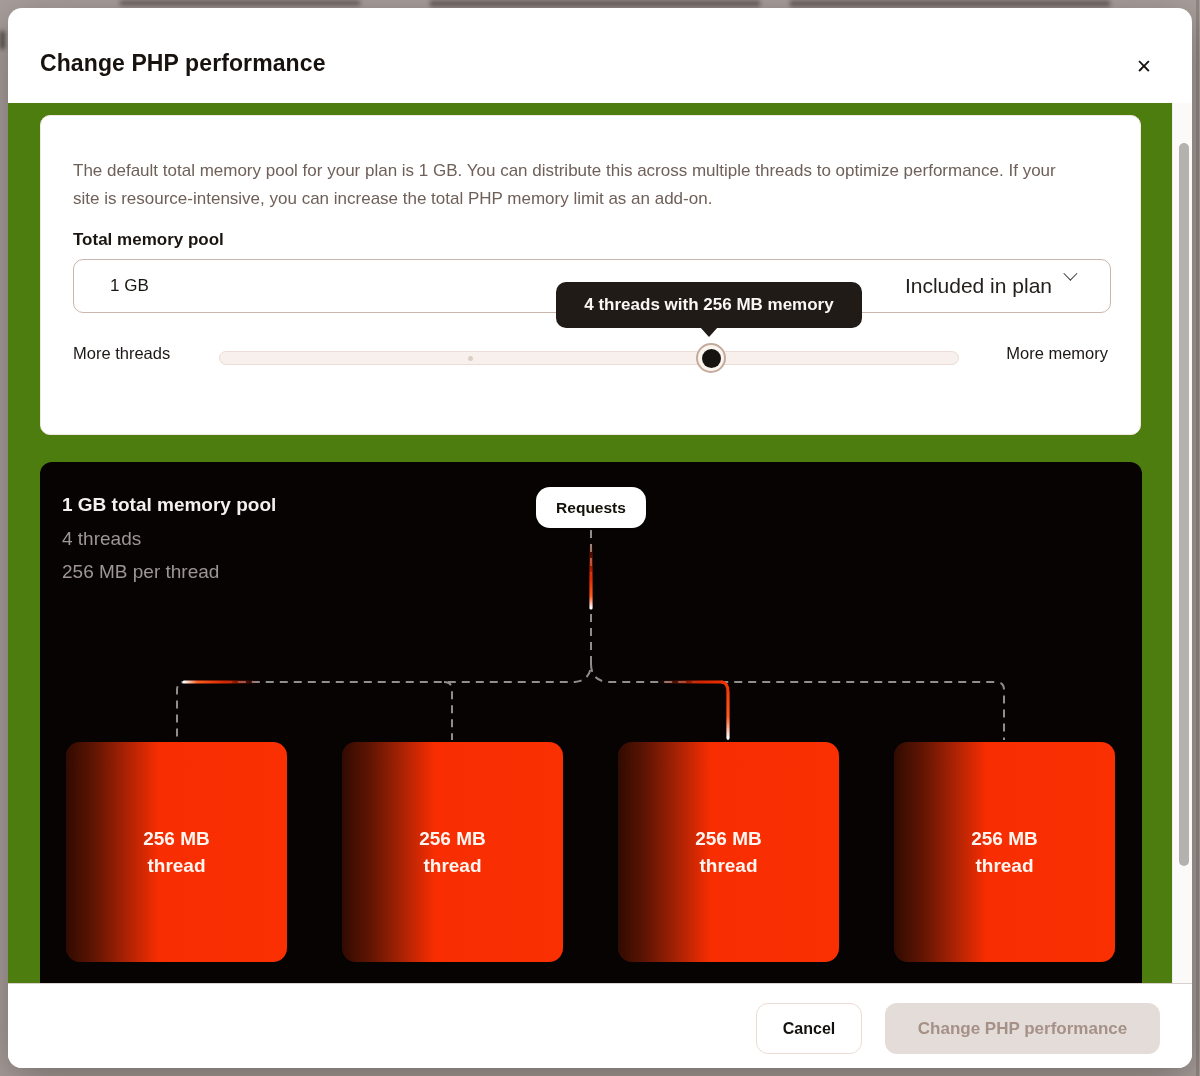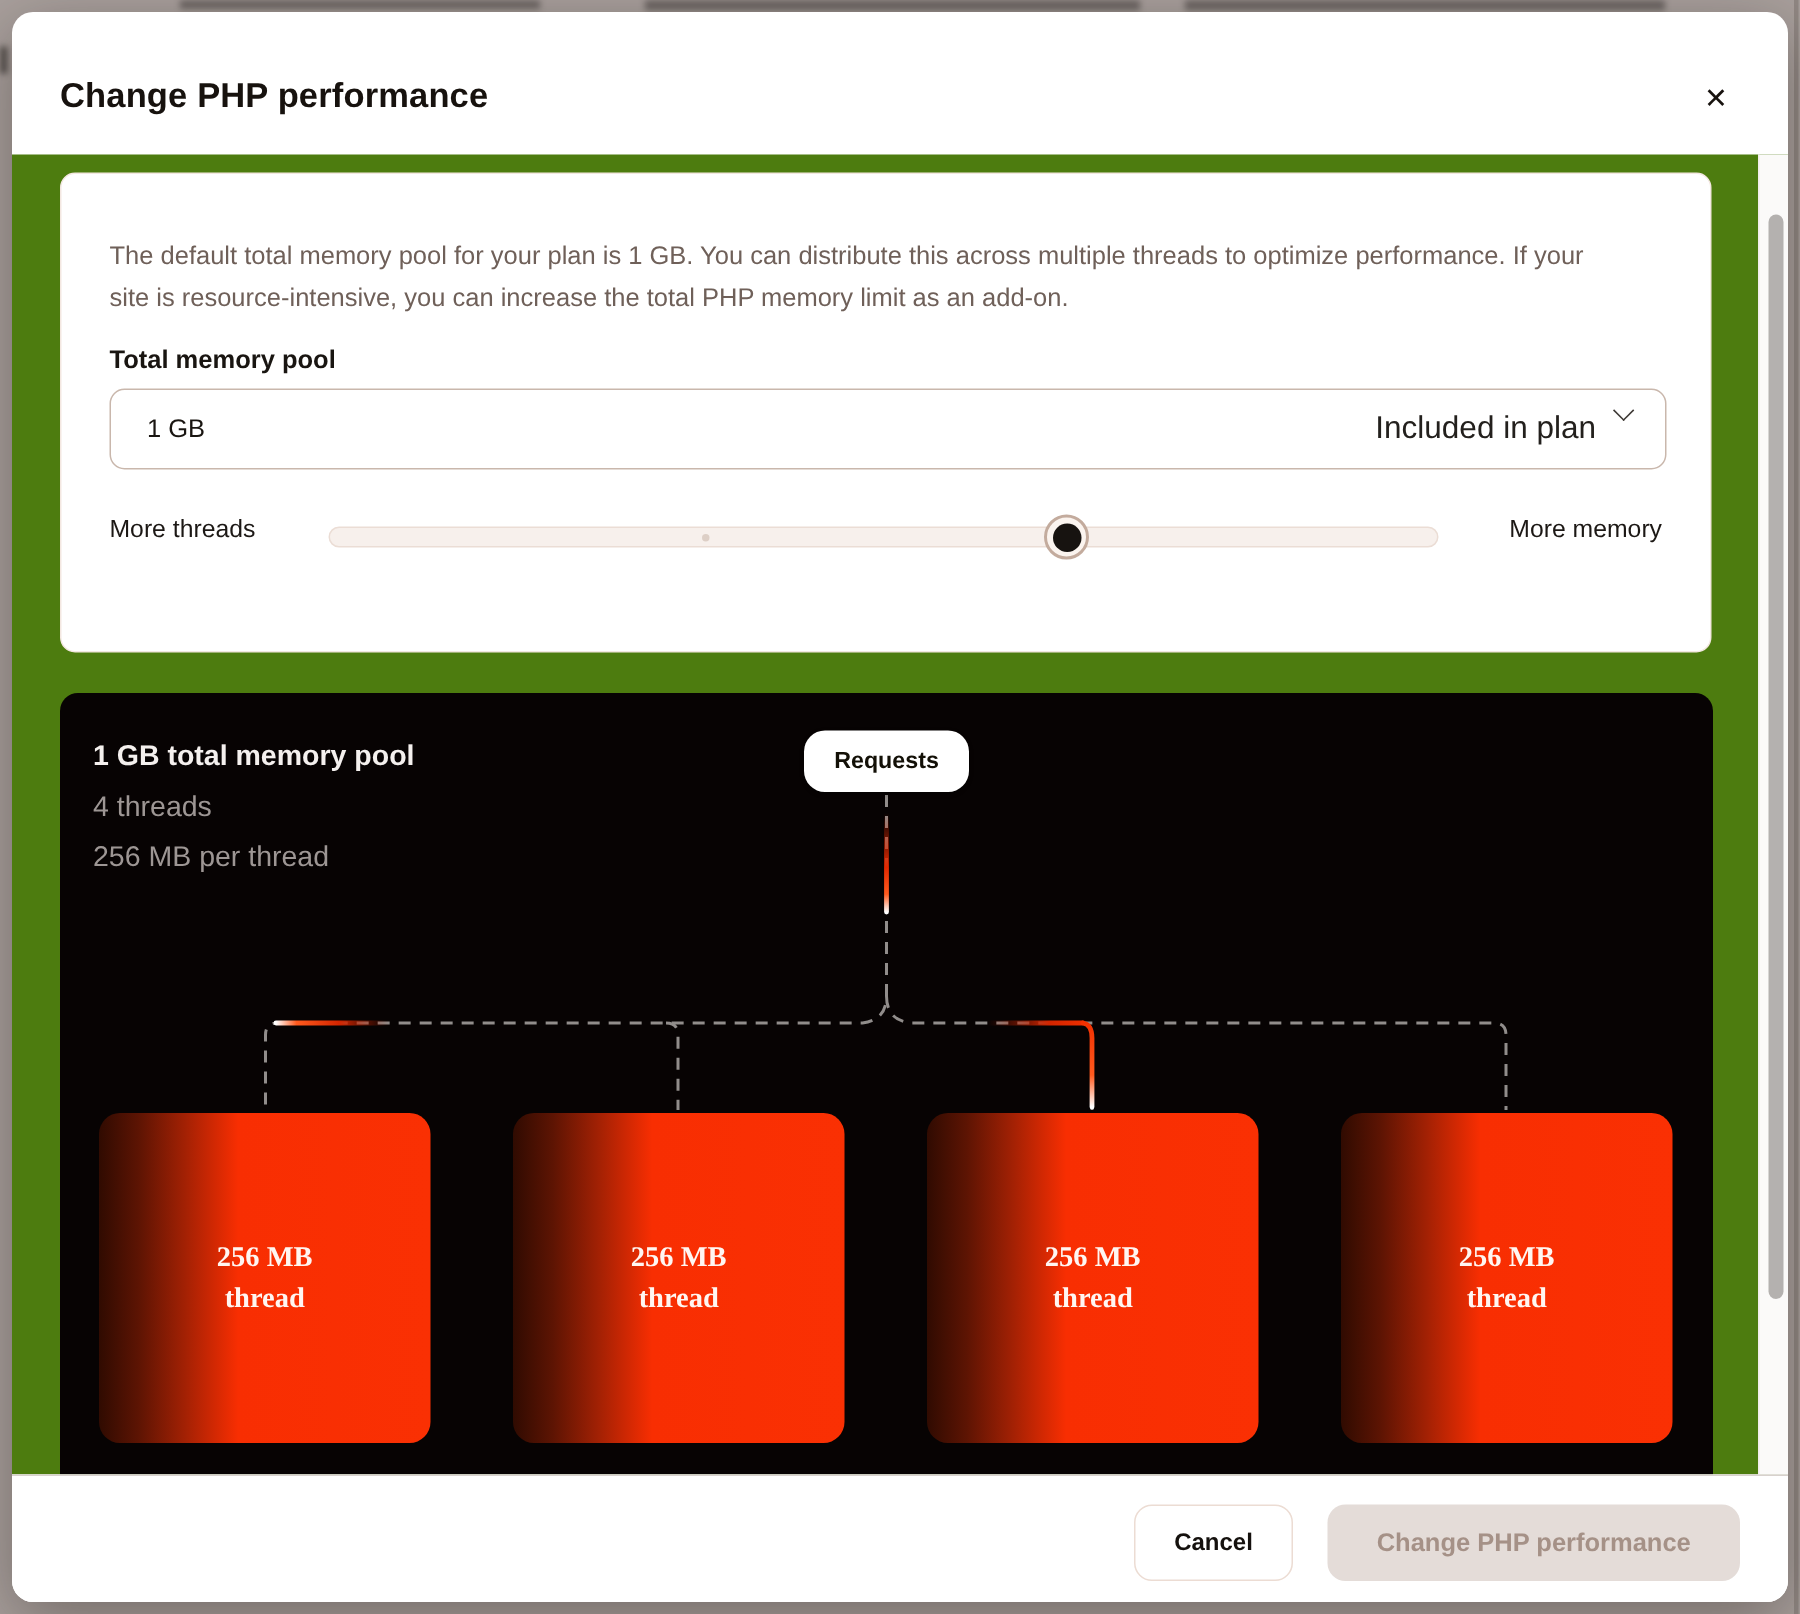--- a/index.html
+++ b/index.html
@@ -21,21 +21,21 @@
 
   .modal-title{position:absolute;left:32px;top:42px;font-size:23px;font-weight:700;color:#17120e;letter-spacing:.1px;}
   .close-button{position:absolute;right:34px;top:44px;width:28px;height:28px;display:flex;align-items:center;justify-content:center;font-size:19px;color:#17120e;cursor:pointer;background:none;border:none;padding:0;}
 
   .scroll-area{position:absolute;left:0;top:95px;width:1184px;height:880px;overflow:hidden;background:#4d7c0f;}
 
   
   .section-card{position:absolute;left:32px;top:12px;width:1101px;height:320px;border:1px solid #f3e7e1;border-radius:10px;background:#fff;}
   .description{position:absolute;left:32px;top:24px;width:990px;font-size:17px;line-height:28px;color:#6f6059;}
   .pool-label{position:absolute;left:32px;top:114px;font-size:17px;font-weight:700;color:#191511;}
-  .pool-select{position:absolute;left:32px;top:143px;width:1038px;height:54px;border:1px solid #c9b7ac;border-radius:10px;background:#fff;display:flex;align-items:center;justify-content:space-between;padding:0 24px;cursor:pointer;gap:27px;}
+  .pool-select{position:absolute;left:32px;top:143px;width:1038px;height:54px;border:1px solid #c9b7ac;border-radius:10px;background:#fff;display:flex;align-items:center;justify-content:space-between;padding:0 36px;cursor:pointer;gap:27px;}
   .pool-value{font-size:17px;color:#191511;}
   .pool-plan{display:flex;align-items:flex-start;gap:12px;font-size:21px;color:#23201d;}
   .chevron{width:10px;height:10px;border-right:1.8px solid #3c3834;border-bottom:1.8px solid #3c3834;transform:rotate(45deg) translateY(-2px);margin-top:-4px;}
 
   
   .slider-left-label{position:absolute;left:32px;top:228px;width:140px;font-size:16.5px;color:#1c1815;}
   .slider-right-label{position:absolute;right:32px;top:228px;font-size:16.5px;color:#1c1815;text-align:right;}
   .slider-track{position:absolute;left:178px;top:235px;width:740px;height:14px;background:#f7f0ec;border:1px solid #ebddd5;border-radius:8px;cursor:pointer;}
   .slider-dot{position:absolute;left:248px;top:4px;width:5px;height:5px;border-radius:50%;background:#ddcfc6;}
   .slider-handle{position:absolute;left:476px;top:-9px;width:30px;height:30px;border-radius:50%;background:#fbf4ef;border:2px solid #c3ab9d;display:flex;align-items:center;justify-content:center;cursor:grab;}
@@ -47,21 +47,21 @@
   .slider-tooltip:after{content:"";position:absolute;left:50%;bottom:-9px;transform:translateX(-50%);border-left:9px solid transparent;border-right:9px solid transparent;border-top:10px solid var(--tooltip-bg);}
 
   
   .viz-panel{position:absolute;left:32px;top:359px;width:1102px;height:521px;background:var(--panel-bg);border-radius:12px 12px 0 0;overflow:hidden;}
   .viz-heading{position:absolute;left:22px;top:32px;font-size:19px;font-weight:600;color:#f4f0ee;}
   .viz-sub1{position:absolute;left:22px;top:66px;font-size:19px;color:#9d9694;}
   .viz-sub2{position:absolute;left:22px;top:99px;font-size:19px;color:#9d9694;}
   .requests-pill{position:absolute;left:496px;top:25px;width:110px;height:41px;background:#fff;border-radius:14px;display:flex;align-items:center;justify-content:center;font-size:15.5px;font-weight:600;color:#131007;box-shadow:0 1px 3px rgba(0,0,0,.4);text-align:right;}
   .viz-svg{position:absolute;left:0;top:0;}
   .thread-box{position:absolute;top:280px;width:221px;height:220px;border-radius:14px;background:linear-gradient(90deg,#300b01 0%,#5d1403 12%,#a32104 26%,var(--accent-red) 42%,#fa3003 100%);display:flex;align-items:center;justify-content:center;text-align:center;}
-  .thread-box-text{font-size:19px;font-weight:600;line-height:27px;color:#fff6f2;font-family:Liberation Serif, serif;}
+  .thread-box-text{font-size:19px;font-weight:600;line-height:27px;color:#fff6f2;}
   .tb1{left:26px;} .tb2{left:302px;} .tb3{left:578px;} .tb4{left:854px;}
 
   
   .scroll-gutter{position:absolute;left:1164px;top:95px;width:20px;height:880px;background:#fbfaf9;border-left:1px solid #f1ece8;}
   .scroll-thumb{position:absolute;left:1171px;top:135px;width:10px;height:723px;border-radius:5px;background:#b4b1af;cursor:pointer;}
 
   
   .modal-footer{position:absolute;left:0;bottom:0;width:1184px;height:85px;background:#ffffff;border-top:1px solid #d8d1cd;}
   .cancel-button{position:absolute;left:748px;top:19px;width:106px;height:51px;background:#fff;border:1px solid #ecdcd3;border-radius:12px;font-size:16px;font-weight:600;color:#15110e;font-family:"Liberation Sans",sans-serif;cursor:pointer;}
   .submit-button{position:absolute;left:877px;top:19px;width:275px;height:51px;background:#e4dcd8;border:none;border-radius:12px;font-size:17px;font-weight:600;color:#a59187;font-family:"Liberation Sans",sans-serif;cursor:not-allowed;}
@@ -100,20 +100,21 @@
         <div class="slider-right-label">More memory</div>
 
         <div class="slider-track">
           <div class="slider-dot"></div>
           <div class="slider-handle">
             <div class="slider-handle-core"></div>
           </div>
         </div>
       </div>
 
+      <div class="slider-tooltip">4 threads with 256 MB memory</div>
 
       <div class="viz-panel">
         <div class="viz-heading">1 GB total memory pool</div>
         <div class="viz-sub1">4 threads</div>
         <div class="viz-sub2">256 MB per thread</div>
 
         <svg class="viz-svg" width="1102" height="521" viewBox="0 0 1102 521">
           <defs>
             <linearGradient id="pulseV" gradientUnits="userSpaceOnUse" x1="551" y1="80" x2="551" y2="146">
               <stop offset="0" stop-color="#e22800" stop-opacity="0"></stop>

